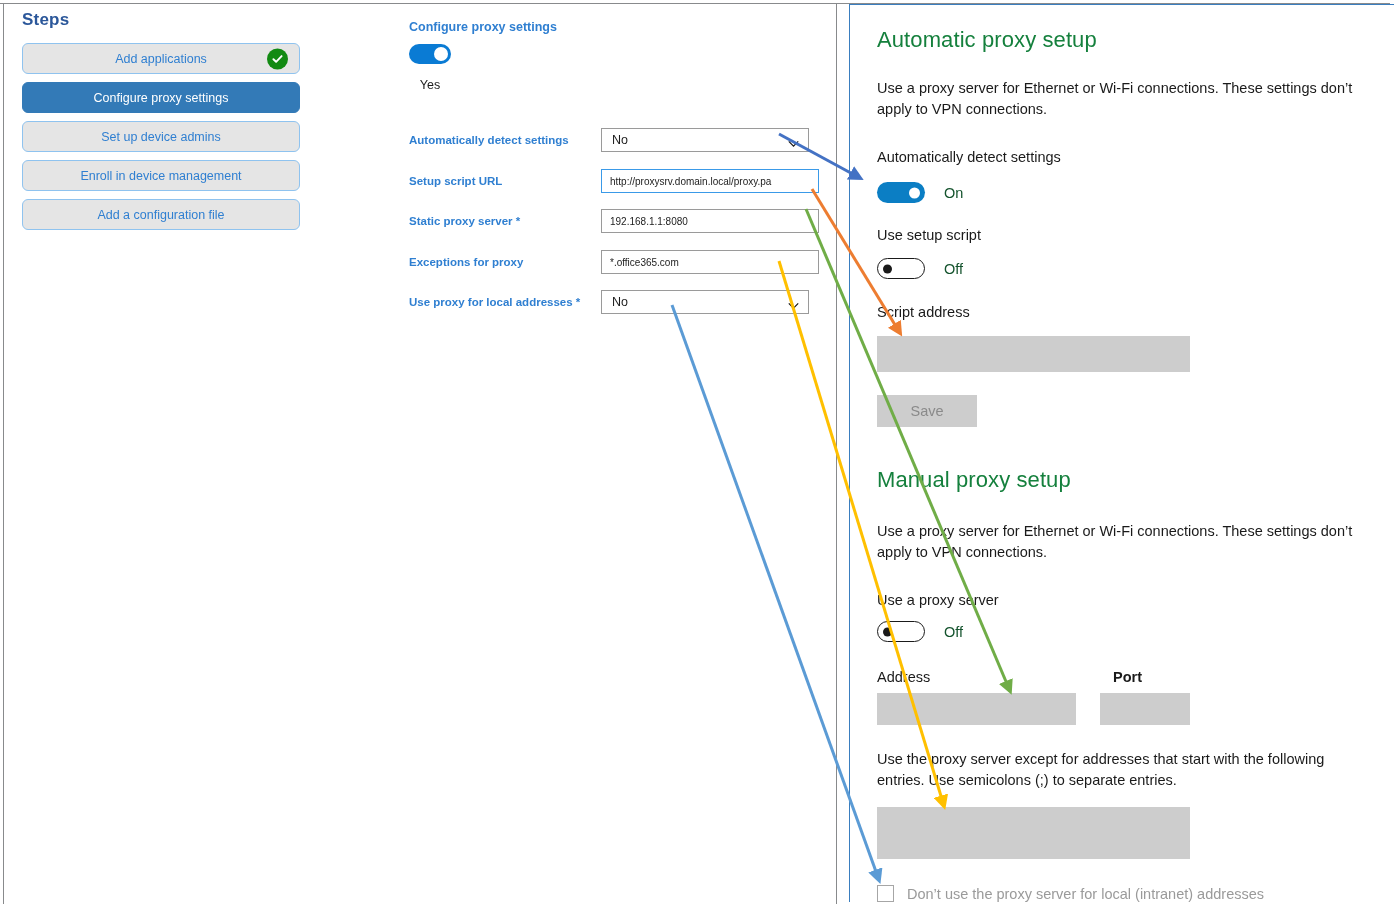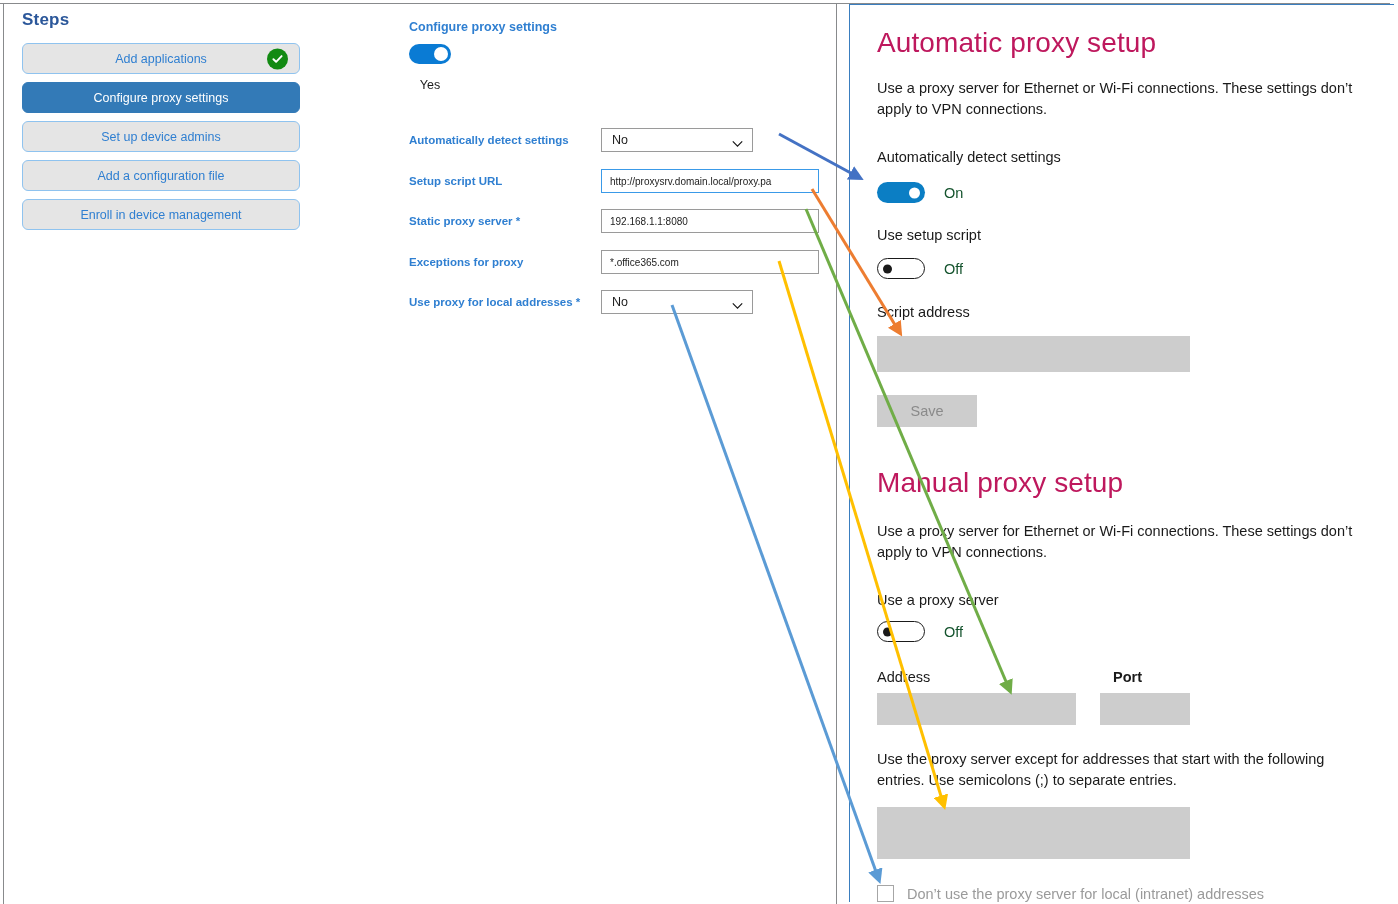--- a/index.html
+++ b/index.html
@@ -56,21 +56,21 @@
   .field-row{position:absolute;left:409px;height:24px;}
   .field-label{
     position:absolute;left:0;top:0;
     font-size:11.5px;font-weight:bold;color:#2f7fd1;
     white-space:nowrap;line-height:24px;
   }
   .field-label .req{color:#2f7fd1;font-weight:bold;}
 
   .ctrl{position:absolute;left:192px;top:0;box-sizing:border-box;height:24px;}
   .ctrl.sel{
-    width:152px;border:1px solid #9a9a9a;background:#fff;
+    width:208px;border:1px solid #9a9a9a;background:#fff;
     font-size:12.5px;color:#1c1c1c;
     display:flex;align-items:center;padding-left:10px;
   }
   .ctrl.sel .chev{
     position:absolute;right:9px;top:50%;transform:translateY(-50%);
     width:11px;height:7px;
   }
   .ctrl.txt{
     width:218px;border:1px solid #9a9a9a;background:#fff;
     font-size:10px;color:#1c1c1c;
@@ -81,21 +81,21 @@
 
   
   .rpanel{
     position:absolute;left:849px;top:4px;width:545px;height:898px;
     box-sizing:border-box;
     border:1px solid #3a7ebf;border-right:none;border-bottom:none;
     background:#ffffff;overflow:hidden;
   }
   .rp-inner{position:absolute;left:27px;top:0;width:510px;}
   .rp-h{
-    font-size:28px;color:#be185d;font-weight:normal;
+    font-size:22px;color:#15803d;font-weight:normal;
     margin:0;letter-spacing:.1px;
   }
   .rp-p{
     font-size:14.5px;color:#1a1a1a;line-height:1.42;margin:0;
     max-width:492px;
   }
   .rp-sub{font-size:14.5px;color:#1a1a1a;margin:0;}
   .w-toggle{display:flex;align-items:center;gap:19px;}
   .wsw{width:48px;height:21px;border-radius:11px;position:relative;box-sizing:border-box;}
   .wsw.on{background:#0b7ec4;}
@@ -141,25 +141,25 @@
 
     <div class="step active">
       <span>Configure proxy settings</span>
     </div>
 
     <div class="step">
       <span>Set up device admins</span>
     </div>
 
     <div class="step">
+      <span>Enroll in device management</span>
+    </div>
+
+    <div class="step">
       <span>Add a configuration file</span>
-    </div>
-
-    <div class="step">
-      <span>Enroll in device management</span>
     </div>
 
 
   </div>
 
   <div class="form-head">Configure proxy settings</div>
 
   <div class="toggle-row">
     <div class="sw">
         <div class="knob"></div>

